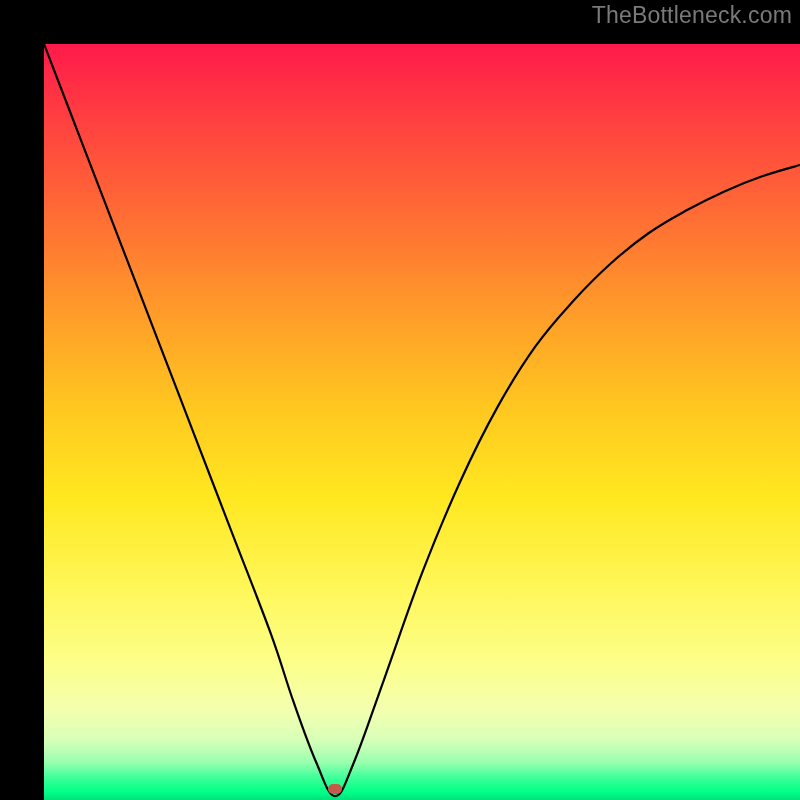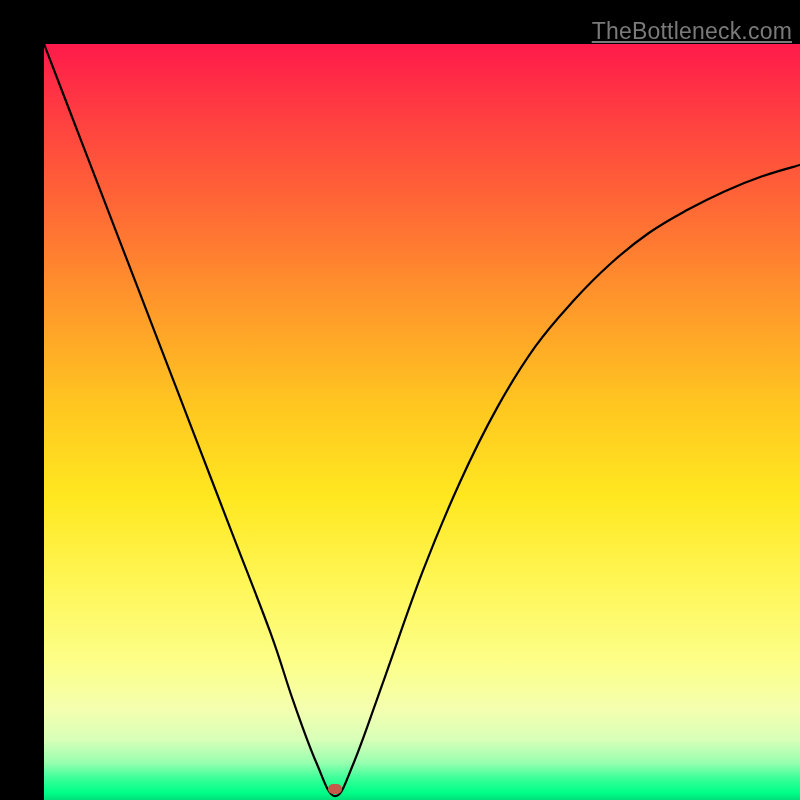--- a/index.html
+++ b/index.html
@@ -44,29 +44,28 @@
       #f4ffaf 88%,
       #d8ffb8 92%,
       #9affb0 95%,
       #40ff9a 97%,
       #00ff88 99%,
       #00e07a 100%
     );
   }
   .watermark {
     position: absolute;
-    top: 18px;
+    top: 2px;
     right: 8px;
     color: #7a7a7a;
     font-size: 23px;
     font-weight: 400;
     letter-spacing: 0.2px;
     z-index: 50;
     font-family: Arial, Helvetica, sans-serif;
-    text-decoration: underline;
   }
   svg.curve {
     position: absolute;
     inset: 0;
     width: 756px;
     height: 756px;
   }
   .marker {
     position: absolute;
     width: 14px;

